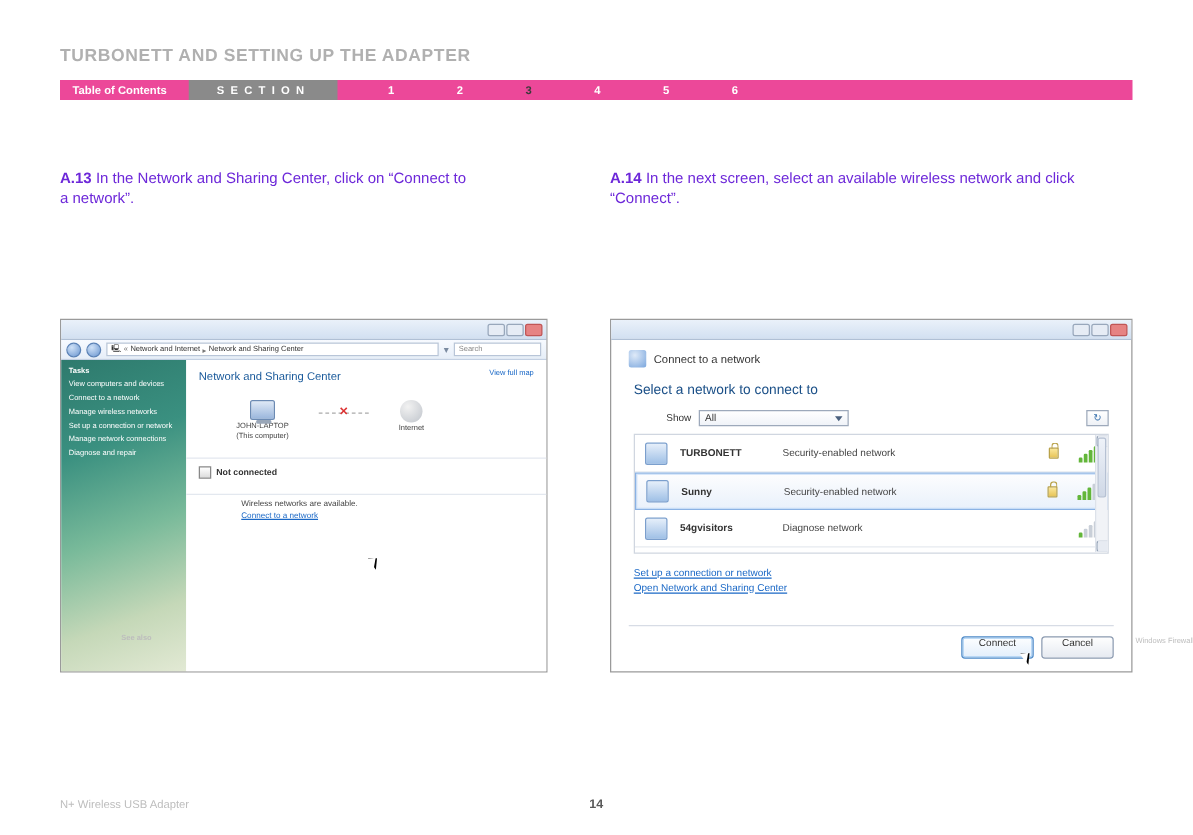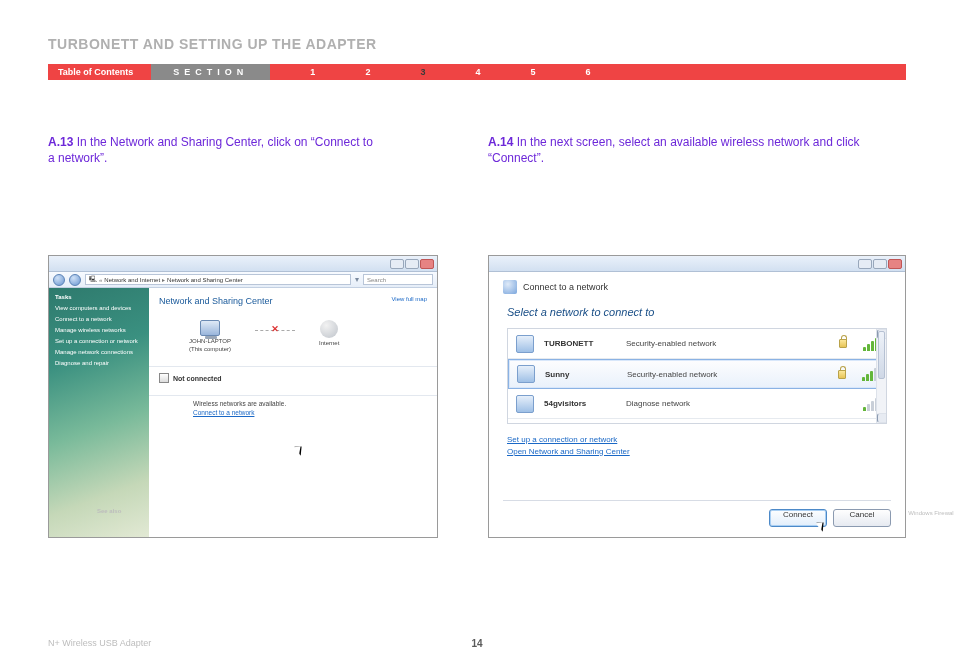--- a/index.html
+++ b/index.html
@@ -21,21 +21,21 @@
     letter-spacing: 0.5px;
     color: #b0b0b0;
   }
   
   .nav {
     position: absolute;
     top: 64px;
     left: 48px;
     width: 858px;
     height: 16px;
-    background: #ef4444;
+    background: #ec4899;
     display: flex;
     align-items: center;
     font-size: 9px;
     color: #fff;
   }
   .nav .toc {
     padding: 0 18px 0 10px;
     font-weight: bold;
     color: #fff;
   }
@@ -294,21 +294,20 @@
   }
   .w2 .inner-title .ic {
     width: 14px; height: 14px;
     background: radial-gradient(circle at 35% 30%, #dfeaf8, #7aa6dd);
     border-radius: 2px;
   }
   .w2 .select-hdr {
     color: #1a4f87;
     font-size: 11px;
     margin: 6px 0 10px 4px;
-    font-style: italic;
   }
   .w2 .show-row {
     display: flex;
     align-items: center;
     gap: 6px;
     font-size: 8px;
     margin: 0 4px 6px 30px;
   }
   .w2 .dropdown {
     width: 120px;
@@ -587,20 +586,28 @@
     <div class="win-ctrl"></div>
     <div class="win-ctrl"></div>
     <div class="win-ctrl close"></div>
   </div>
   <div class="inner">
     <div class="inner-title">
       <div class="ic"></div>
       <span>Connect to a network</span>
     </div>
     <div class="select-hdr">Select a network to connect to</div>
+    <div class="show-row">
+      <span>Show</span>
+      <div class="dropdown">
+        <span>All</span>
+        <span class="arr"></span>
+      </div>
+      <div class="refresh">↻</div>
+    </div>
     <div class="netlist">
       <div class="netrow">
         <div class="icon"></div>
         <div class="name">TURBONETT</div>
         <div class="sec">Security-enabled network</div>
         <div class="lock"></div>
         <div class="sigbars s4">
             <i></i>
             <i></i>
             <i></i>

